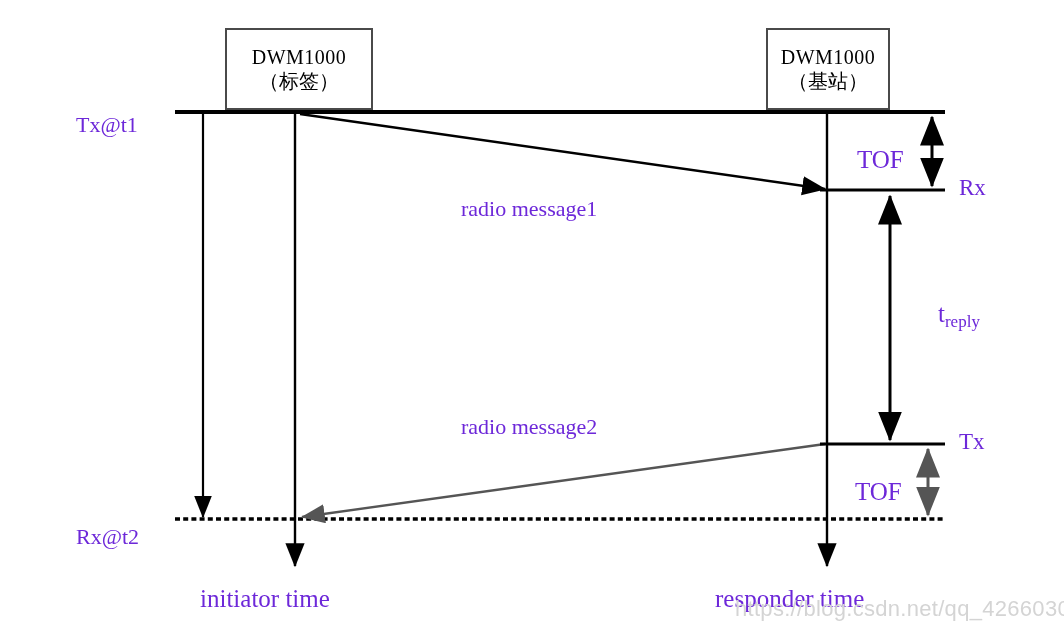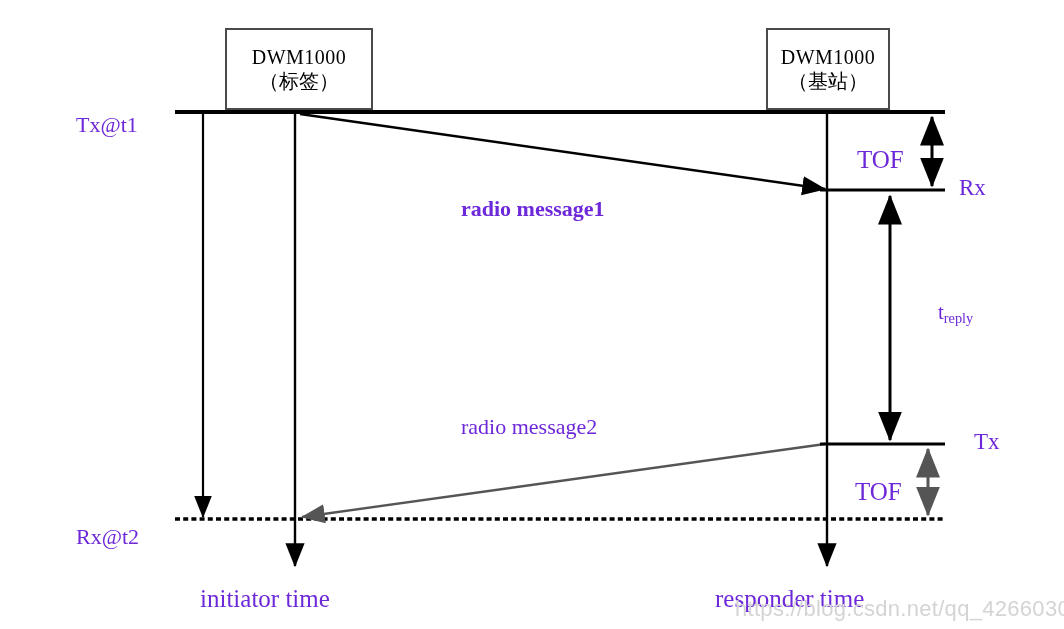--- a/index.html
+++ b/index.html
@@ -48,21 +48,21 @@
     position: absolute;
     color: #6d28d9;
     white-space: nowrap;
     font-family: "Liberation Serif", "DejaVu Serif", serif;
   }
   .t-side { font-size: 22px; }
   .t-msg { font-size: 22px; }
   .t-tof { font-size: 25px; }
   .t-rxtx { font-size: 23px; }
   .t-bottom { font-size: 25px; }
-  .t-treply { font-size: 21px; }
+  .t-treply { font-size: 25px; }
   .t-treply sub {
     font-size: 0.68em;
     vertical-align: baseline;
     position: relative;
     top: 0.30em;
   }
   .watermark {
     position: absolute;
     color: #d4d4d4;
     font-size: 22px;
@@ -124,35 +124,35 @@
 
   <div class="node-box" style="left:766px; top:28px; width:124px; height:82px;">
     <span class="line1">DWM1000</span>
     <span class="line2">（基站）</span>
   </div>
 
   <div class="txt t-side" style="left:76px; top:112px;">Tx@t1</div>
 
   <div class="txt t-side" style="left:76px; top:500px;margin-top:24px;">Rx@t2</div>
 
-  <div class="txt t-msg" style="left:461px; top:196px;font-weight:bold;">radio message1</div>
+  <div class="txt t-msg" style="left:461px; top:196px;">radio message1</div>
 
   <div class="txt t-msg" style="left:461px; top:414px;">radio message2</div>
 
   <div class="txt t-tof" style="left:857px; top:146px;">TOF</div>
 
   <div class="txt t-tof" style="left:855px; top:478px;">TOF</div>
 
   <div class="txt t-treply" style="left:938px; top:300px;">
     <span>t</span><sub>reply</sub>
   </div>
 
   <div class="txt t-rxtx" style="left:959px; top:175px;">Rx</div>
 
-  <div class="txt t-rxtx" style="left:959px; top:429px;margin-left:15px;">Tx</div>
+  <div class="txt t-rxtx" style="left:959px; top:429px;">Tx</div>
 
   <div class="txt t-bottom" style="left:715px; top:585px;">responder time</div>
 
   <div class="txt t-bottom" style="left:200px; top:585px;">initiator time</div>
 
   <div class="watermark" style="left:735px; top:596px;">https://blog.csdn.net/qq_42660303</div>
 
 </div>
 
 </body></html>

